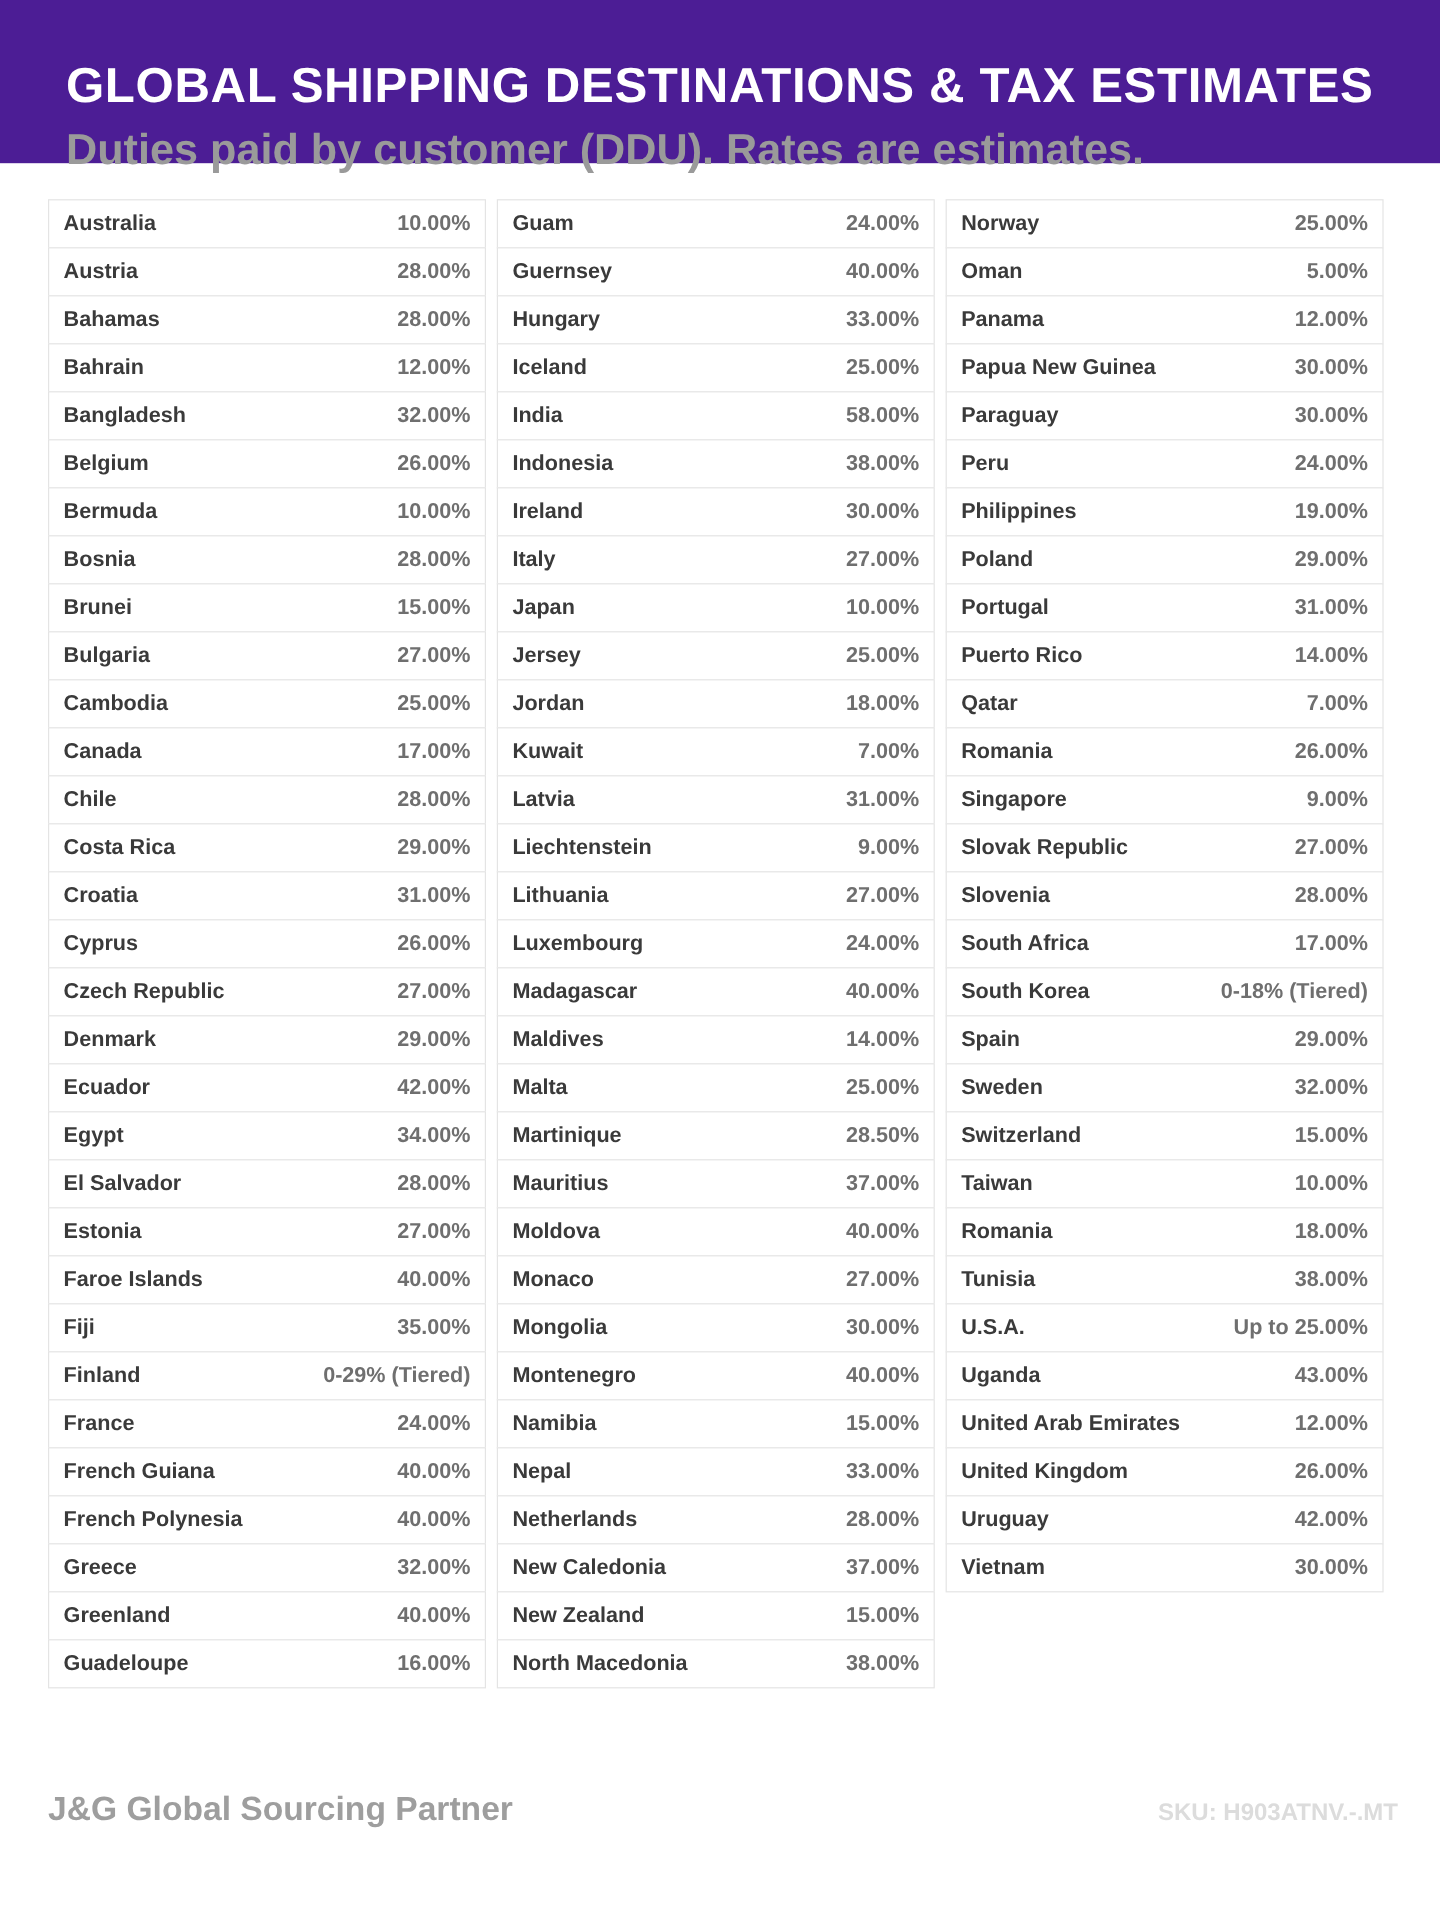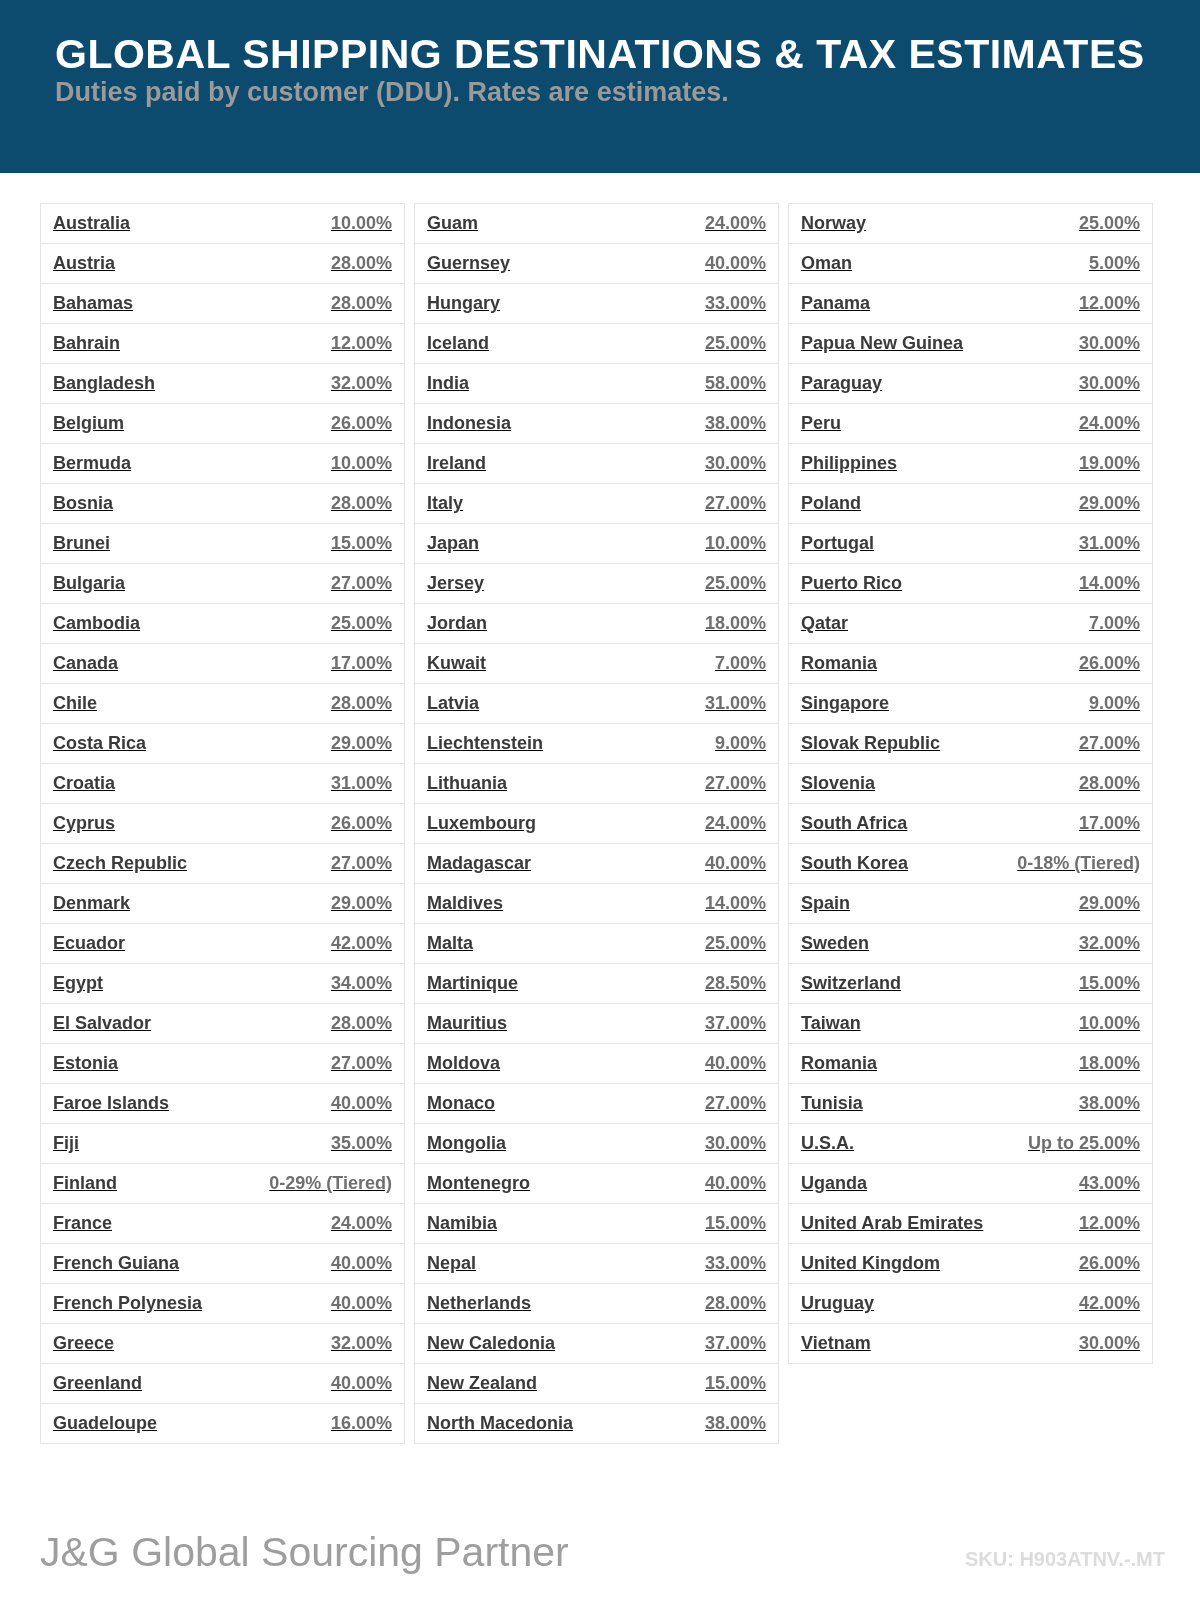--- a/index.html
+++ b/index.html
@@ -6,45 +6,45 @@
     margin: 0;
     padding: 0;
     width: 1200px;
     height: 1600px;
     background: #ffffff;
     font-family: "Liberation Sans", sans-serif;
   }
   .header {
     box-sizing: border-box;
     width: 1200px;
-    height: 173px;
-    background: #0c4a6e;
-    padding: 32px 55px 0 55px;
+    height: 136px;
+    background: #4c1d95;
+    padding: 49px 55px 0 55px;
   }
   .header .title {
     color: #ffffff;
     font-size: 41px;
     font-weight: bold;
     line-height: 1.1;
     letter-spacing: 0.5px;
     white-space: nowrap;
   }
   .header .subtitle {
     color: #9a9a9a;
-    font-size: 27px;
-    font-weight: bold;
+    font-size: 36px;
+    font-weight: bold;
+    margin-top: 10px;
     white-space: nowrap;
   }
   .table-area {
     margin: 30px 47px 0 40px;
     display: grid;
     grid-template-columns: repeat(3, 1fr);
     column-gap: 9px;
     align-items: start;
-    text-decoration: underline;
   }
   .col { display: block; }
   .row {
     box-sizing: border-box;
     height: 41px;
     border: 1px solid #e4e4e4;
     background: #ffffff;
     display: flex;
     justify-content: space-between;
     align-items: center;
@@ -64,22 +64,22 @@
     white-space: nowrap;
   }
   .footer {
     margin: 85px 35px 0 40px;
     display: flex;
     justify-content: space-between;
     align-items: baseline;
   }
   .brand {
     color: #9e9e9e;
-    font-size: 41px;
-    font-weight: normal;
+    font-size: 28px;
+    font-weight: bold;
   }
   .sku {
     color: #dcdcdc;
     font-size: 20px;
     font-weight: bold;
   }
 </style>
 </head>
 <body>
 

